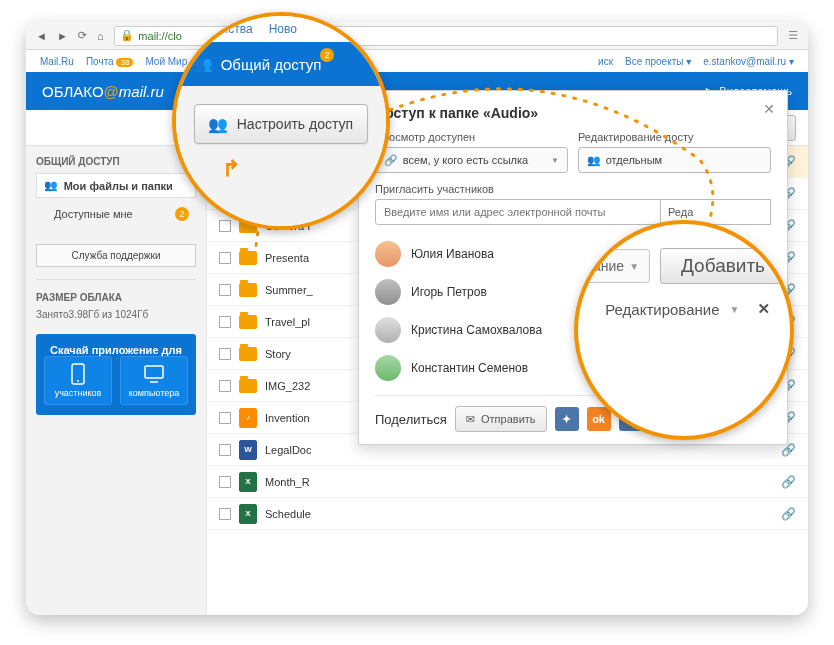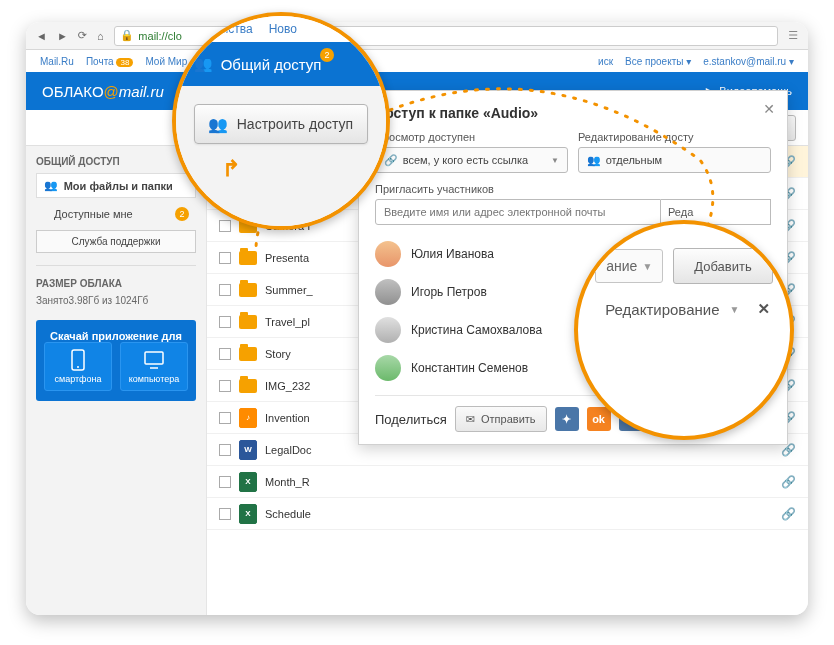--- a/index.html
+++ b/index.html
@@ -15,21 +15,21 @@
 .blue-bar .helpcam{margin-left:auto;font-size:11px;display:flex;align-items:center;gap:5px}
 .toolbar{height:36px;border-bottom:1px solid #e0e0e0;display:flex;align-items:center;padding:0 12px;gap:6px;justify-content:flex-end}
 .tb-btn{height:26px;border:1px solid #bcbcbc;background:linear-gradient(#fafafa,#e8e8e8);border-radius:3px;font-size:11px;color:#555;display:inline-flex;align-items:center;padding:0 10px;gap:6px}
 .tb-icon{width:26px;padding:0;justify-content:center}
 .main{display:flex;height:calc(100% - 28px - 22px - 38px - 36px);background:#f3f3f3}
 .sidebar{width:180px;padding:10px 10px;font-size:11px;color:#444}
 .sb-head{font-weight:bold;color:#666;font-size:10px;margin-bottom:6px}
 .sb-item{background:#fff;border:1px solid #dedede;padding:5px 7px;margin-bottom:4px;display:flex;align-items:center;gap:6px}
 .sb-item.active{font-weight:bold}
 .badge-o{margin-left:auto;width:14px;height:14px;border-radius:50%;background:#f6a100;color:#fff;font-size:9px;display:flex;align-items:center;justify-content:center}
-.sb-sup{width:100%;text-align:center;border:1px solid #ccc;background:#fafafa;font-size:10px;padding:5px 0;margin-top:4px}
+.sb-sup{width:100%;text-align:center;border:1px solid #ccc;background:#fafafa;font-size:10px;padding:5px 0;margin-top:18px}
 .sb-div{height:1px;background:#dcdcdc;margin:12px 0}
 .sb-storage{font-size:10px;color:#666;display:flex;}
 .promo{margin-top:14px;background:#0b73d2;color:#fff;padding:10px 8px;text-align:center;border-radius:3px}
 .promo-title{font-size:11px;font-weight:bold;}
 .promo-icons{display:flex;gap:8px;justify-content:center}
 .promo-box{flex:1;background:#1084e6;border:1px solid #2a95f0;border-radius:3px;padding:6px 2px;font-size:9px}
 .promo-box svg{display:block;margin:0 auto 3px}
 .content{flex:1;background:#fff;border-left:1px solid #e5e5e5;overflow:hidden;position:relative}
 .file-row{height:32px;display:flex;align-items:center;gap:8px;padding:0 12px;border-bottom:1px solid #f0f0f0;font-size:11px;color:#333;position:relative}
 .file-row.selected{background:#fff4da}
@@ -66,21 +66,21 @@
 .lens2{right:40px;top:220px;width:220px;height:220px}
 .lens-top{height:26px;background:#fff;display:flex;align-items:center;padding:0 14px;font-size:12px;color:#3a7dc6;gap:16px}
 .lens-blue{height:44px;background:#0b73d2;color:#fff;display:flex;align-items:center;padding:0 18px;font-size:15px;gap:8px;position:relative}
 .lens-badge{position:absolute;top:6px;left:144px;width:14px;height:14px;border-radius:50%;background:#f6a100;color:#fff;font-size:9px;display:flex;align-items:center;justify-content:center}
 .lens-gray{flex:1;background:#f3f3f3;padding:18px 18px}
 .lens-btn{height:40px;border:1px solid #b5b5b5;background:linear-gradient(#fdfdfd,#e5e5e5);border-radius:4px;display:flex;align-items:center;justify-content:center;gap:8px;font-size:14px;color:#444;box-shadow:0 1px 2px rgba(0,0,0,.08)}
 .turn-arrow{margin-top:12px;margin-left:28px;color:#f39200;font-size:22px;font-weight:bold}
 .lens2-in{padding:24px 14px 0;display:flex;flex-direction:column;gap:16px}
 .l2-top{display:flex;gap:10px;align-items:center;justify-content:center}
 .l2-dd{height:34px;border:1px solid #c5c5c5;border-radius:3px;background:#fafafa;display:flex;align-items:center;padding:0 10px;font-size:14px;color:#666;gap:5px}
-.l2-add{height:36px;padding:12px 20px;border:1px solid #b5b5b5;background:linear-gradient(#fdfdfd,#e5e5e5);border-radius:3px;font-size:13px;color:#555;display:flex;align-items:center}
+.l2-add{height:36px;padding:12px 20px;border:1px solid #b5b5b5;background:linear-gradient(#fdfdfd,#e5e5e5);border-radius:3px;font-size:19px;color:#555;display:flex;align-items:center}
 .l2-row{display:flex;align-items:center;gap:10px;font-size:15px;color:#555;justify-content:flex-end;padding-right:6px}
 .dot-path{position:absolute;z-index:15;pointer-events:none}
 .chev{position:absolute;color:#f39200;font-size:18px;z-index:16}
 </style>
 </head>
 <body>
 
 <div class="card">
   <div class="browser-bar">
     <span>◄</span>
@@ -136,21 +136,21 @@
       <div class="sb-storage">
           <span>Занято</span>
           <span>3.98Гб из 1024Гб</span>
         </div>
       <div class="promo">
         <div class="promo-title">Скачай приложение для</div>
         <div class="promo-icons">
           <div class="promo-box"><svg width="18" height="22">
                 <rect x="3" y="1" width="12" height="20" rx="2" fill="none" stroke="#fff" stroke-width="1.5"></rect>
                 <circle cx="9" cy="18" r="1" fill="#fff"></circle>
-              </svg><span>смартфона</span></div>
+              </svg><span>участников</span></div>
           <div class="promo-box"><svg width="22" height="22">
                 <rect x="2" y="3" width="18" height="12" rx="1" fill="none" stroke="#fff" stroke-width="1.5"></rect>
                 <line x1="7" y1="19" x2="15" y2="19" stroke="#fff" stroke-width="1.5"></line>
               </svg><span>компьютера</span></div>
         </div>
       </div>
     </div>
     <div class="content" id="file-list">
         <div class="file-row selected">
           <span class="chkbox">✓</span>

